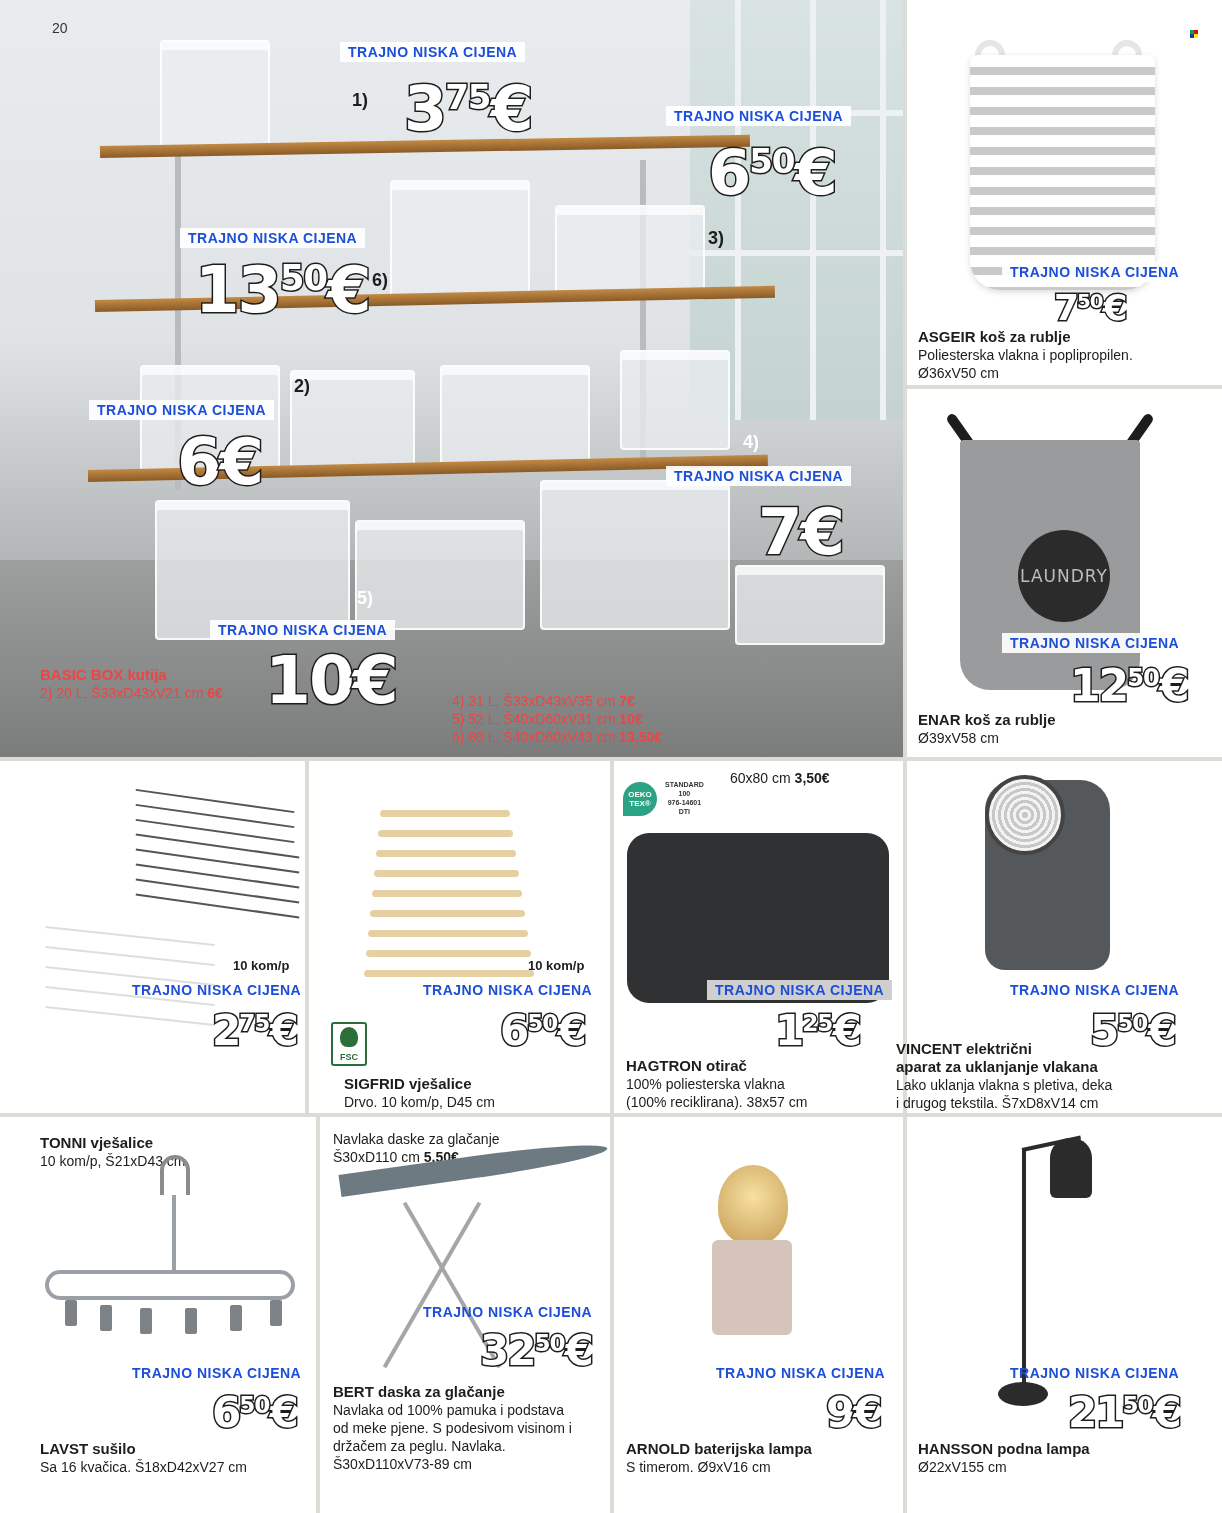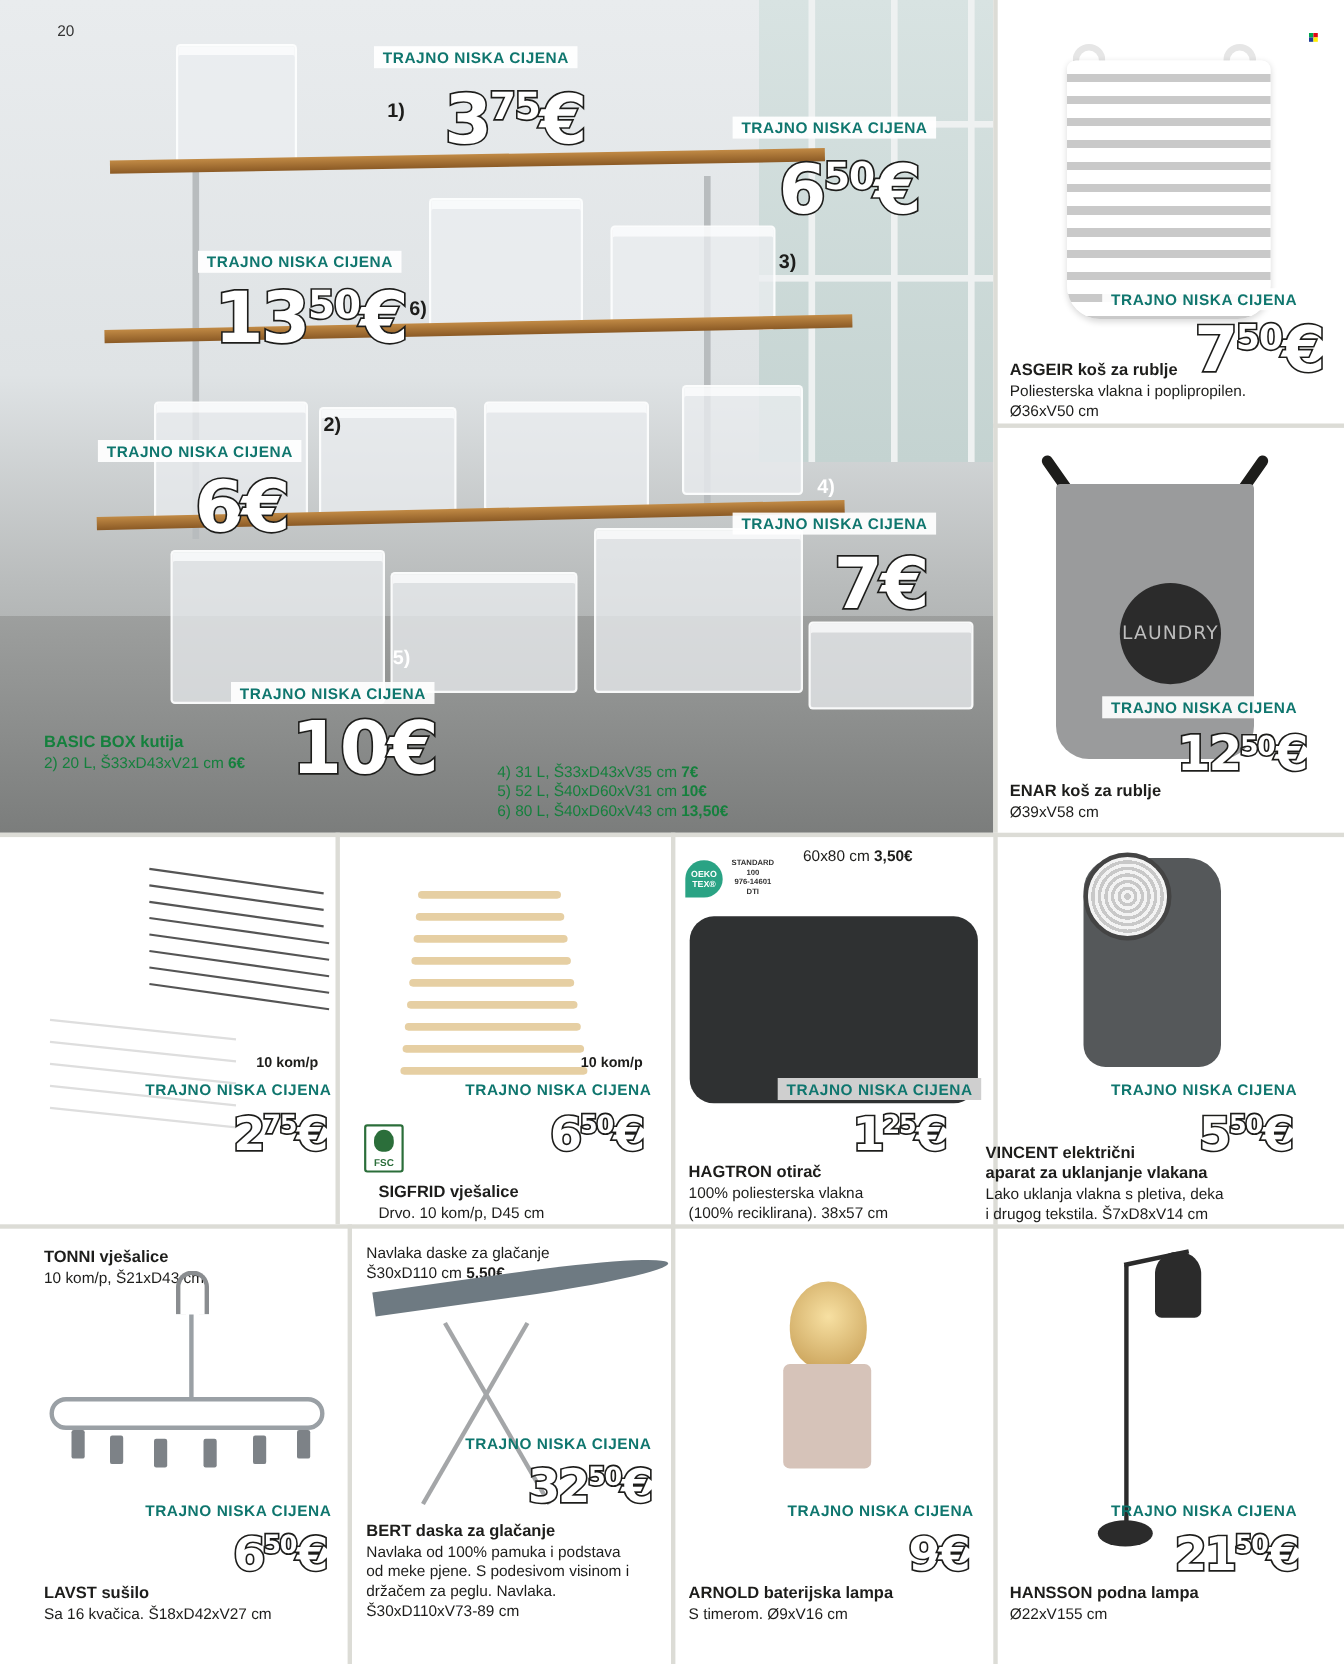--- a/index.html
+++ b/index.html
@@ -11,28 +11,28 @@
   
   .hero { left: 0; top: 0; width: 903px; height: 757px; background: linear-gradient(180deg, #e9ecee 0%, #dfe3e5 45%, #b9bcbc 70%, #8f9291 100%); overflow: hidden; }
   .window { position: absolute; left: 690px; top: 0; width: 213px; height: 420px; background: linear-gradient(180deg,#d8e3e2,#c4d3d1); }
   .window .mull-v { position: absolute; top: 0; bottom: 0; width: 6px; background: #eef1f1; }
   .window .mull-h { position: absolute; left: 0; right: 0; height: 6px; background: #eef1f1; }
   .floor { position: absolute; left: 0; top: 560px; width: 903px; height: 197px; background: linear-gradient(180deg,#9d9f9e,#7b7d7c); }
   .shelf { position: absolute; height: 12px; background: linear-gradient(180deg,#c18a45,#8b5a25); transform-origin: left center; }
   .bracket { position: absolute; width: 6px; background: #b8bcbe; }
   .box { position: absolute; border: 2px solid rgba(255,255,255,0.85); background: rgba(235,238,240,0.75); border-radius: 4px; box-shadow: inset 0 8px 0 rgba(255,255,255,0.7); }
 
-  .tag { position: absolute; background: rgba(255,255,255,0.92); padding: 2px 8px; font-weight: bold; font-size: 14px; letter-spacing: 0.5px; color: #0f766e; white-space: nowrap; }
+  .tag { position: absolute; background: rgba(255,255,255,0.92); padding: 2px 8px; font-weight: bold; font-size: 14px; letter-spacing: 0.5px; color: #1d4ed8; white-space: nowrap; }
   .price { position: absolute; font-family: "DejaVu Sans", sans-serif; font-weight: bold; color: #fff; -webkit-text-stroke: 3px #1d1d1b; paint-order: stroke fill; white-space: nowrap; line-height: 1; letter-spacing: -2px; }
   .price sup { font-size: 0.55em; vertical-align: top; position: relative; top: 2px; letter-spacing: -1px; }
   .lbl { position: absolute; font-size: 18px; font-weight: bold; color: #1d1d1b; }
   .lbl.white { color: #fff; }
 
   .info { position: absolute; font-size: 14px; line-height: 18px; color: #1d1d1b; }
-  .info.white { color: #15803d; }
+  .info.white { color: #ef4444; }
   .info .name { font-weight: bold; font-size: 15px; }
   .info b { font-weight: bold; }
 
   .page-num { left: 52px; top: 20px; font-size: 14px; color: #333; }
   .brand-mark { left: 1190px; top: 30px; width: 8px; height: 8px; }
   .brand-mark span { position: absolute; width: 4px; height: 4px; }
 
   
   .basket-striped { position: absolute; left: 970px; top: 55px; width: 185px; height: 235px; border-radius: 8px 8px 30px 30px; background: repeating-linear-gradient(180deg,#ffffff 0 12px,#c9c9c9 12px 20px); box-shadow: 0 2px 6px rgba(0,0,0,0.15); }
   .basket-handle { position: absolute; width: 30px; height: 40px; border: 6px solid #e6e6e6; border-bottom: none; border-radius: 18px 18px 0 0; }
@@ -144,21 +144,21 @@
   <div><span>6) 80 L, Š40xD60xV43 cm </span><b>13,50€</b></div>
 </div>
 
 <div class="divider-v" style="left:903px;top:0;height:757px"></div>
 <div class="divider-h" style="left:903px;top:385px;width:319px"></div>
 
 <div class="basket-handle" style="left:975px;top:40px"></div>
 <div class="basket-handle" style="left:1112px;top:40px"></div>
 <div class="basket-striped"></div>
 <div class="tag" style="left:1002px;top:262px">TRAJNO NISKA CIJENA</div>
-<div class="price" style="left:1086px;top:290px;font-size:57px"><span>7</span><sup>50</sup><span>€</span></div>
+<div class="price" style="left:1054px;top:290px;font-size:36px"><span>7</span><sup>50</sup><span>€</span></div>
 <div class="info" style="left:918px;top:328px;width:300px">
   <div class="name">ASGEIR koš za rublje</div>
   <div>Poliesterska vlakna i poplipropilen.</div>
   <div>Ø36xV50 cm</div>
 </div>
 
 <div class="grey-handle" style="left:960px;top:410px;transform:rotate(-35deg)"></div>
 <div class="grey-handle" style="left:1130px;top:410px;transform:rotate(35deg)"></div>
 <div class="basket-grey"></div>
 <div class="laundry-disc">LAUNDRY</div>

